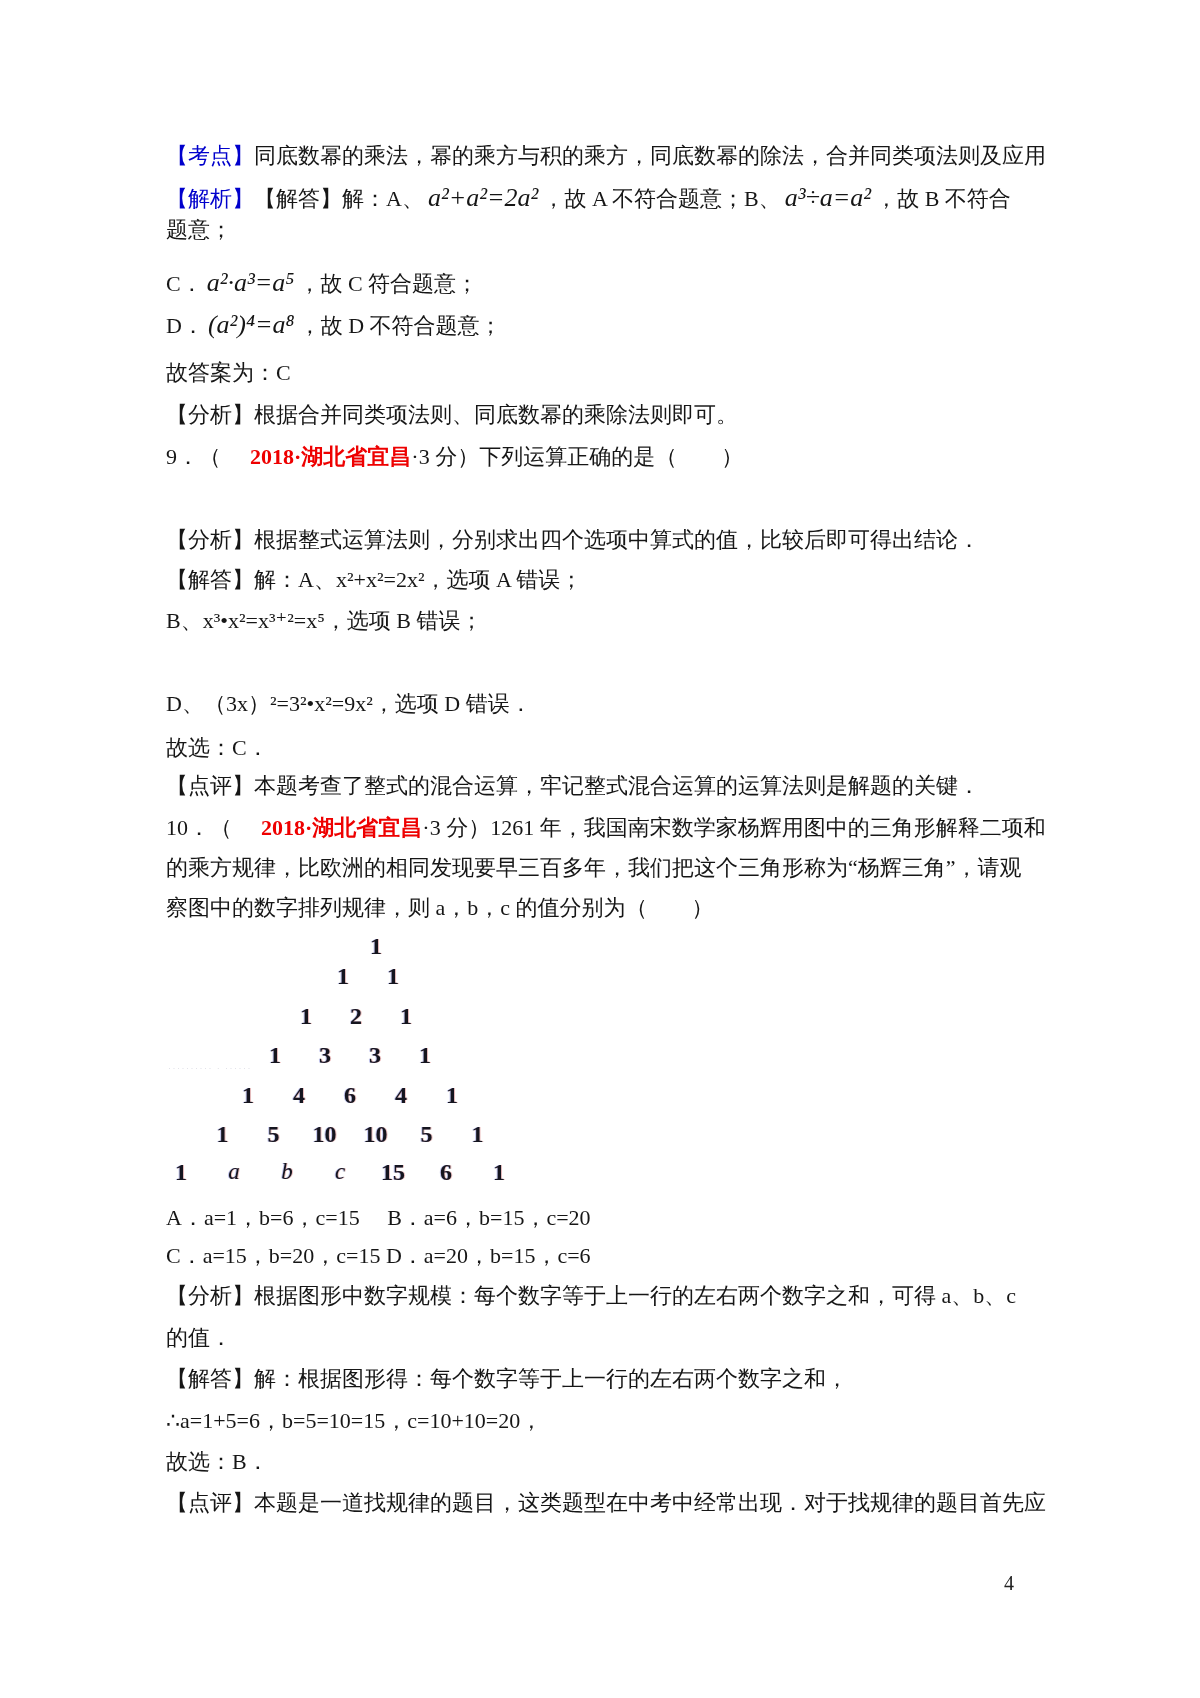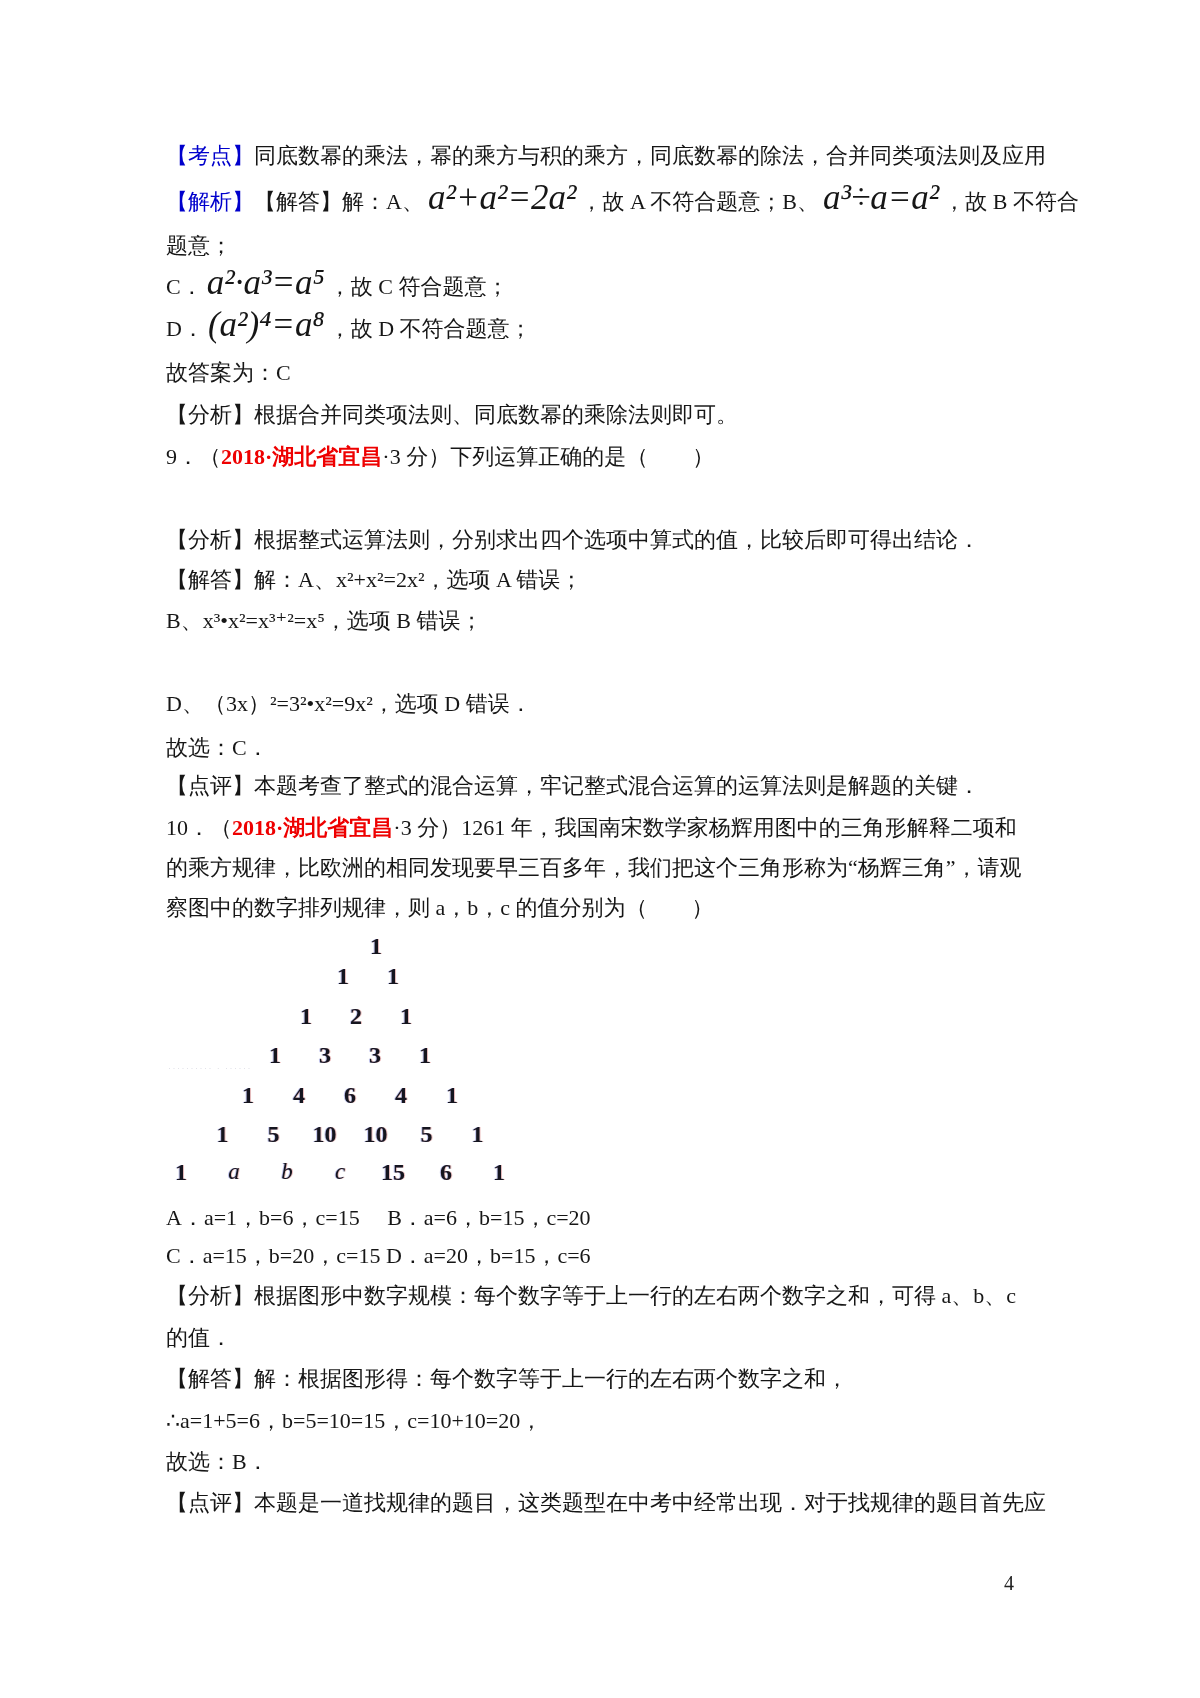--- a/index.html
+++ b/index.html
@@ -6,24 +6,24 @@
   .page{
     position:relative;width:1200px;height:1698px;background:#ffffff;
     font-family:"Liberation Serif","DejaVu Serif",serif;
     color:#161616;overflow:hidden;
   }
   .line{
     position:absolute;left:166px;width:890px;
     font-size:22px;line-height:30px;white-space:nowrap;
   }
   .tag-blue{color:#0000cc;}
-  .src-red{color:#ee0000;font-weight:bold;}
+  .src-red{color:#ee0000;font-weight:bold;margin-left:29px;}
   .fx{
     font-family:"Liberation Serif","DejaVu Serif",serif;
-    font-style:italic;font-size:35px;padding:0 4px;
+    font-style:italic;font-size:26px;padding:0 4px;
   }
   .fxline{line-height:34px;}
   .tri-row{
     position:absolute;left:175px;width:350px;height:30px;
     display:flex;justify-content:center;align-items:center;
   }
   .td{
     display:inline-block;width:24px;text-align:center;
     font-weight:bold;font-size:24px;color:#15151f;
     text-shadow:1px 0 0 rgba(190,50,50,.30), -1px 0 0 rgba(50,60,190,.30);
@@ -40,21 +40,21 @@
 </style>
 </head>
 <body>
 
 <div class="page">
 
   <div class="line" style="top:141px"><span class="tag-blue">【考点】</span><span>同底数幂的乘法，幂的乘方与积的乘方，同底数幂的除法，合并同类项法则及应用</span></div>
 
   <div class="line fxline" style="top:181px"><span class="tag-blue">【解析】</span><span>【解答】解：A、</span><span class="fx">a²+a²=2a²</span><span>，故 A 不符合题意；B、</span><span class="fx">a³÷a=a²</span><span>，故 B 不符合</span></div>
 
-  <div class="line" style="top:231px"><span>题意；</span></div>
+  <div class="line" style="top:215px"><span>题意；</span></div>
 
   <div class="line fxline" style="top:308px"><span>D．</span><span class="fx">(a²)⁴=a⁸</span><span>，故 D 不符合题意；</span></div>
 
   <div class="line fxline" style="top:266px"><span>C．</span><span class="fx">a²·a³=a⁵</span><span>，故 C 符合题意；</span></div>
 
   <div class="line" style="top:358px"><span>故答案为：C</span></div>
 
   <div class="line" style="top:400px"><span>【分析】根据合并同类项法则、同底数幂的乘除法则即可。</span></div>
 
   <div class="line" style="top:442px"><span>9．（</span><span class="src-red">2018·湖北省宜昌</span><span>·3 分）下列运算正确的是（　　）</span></div>

